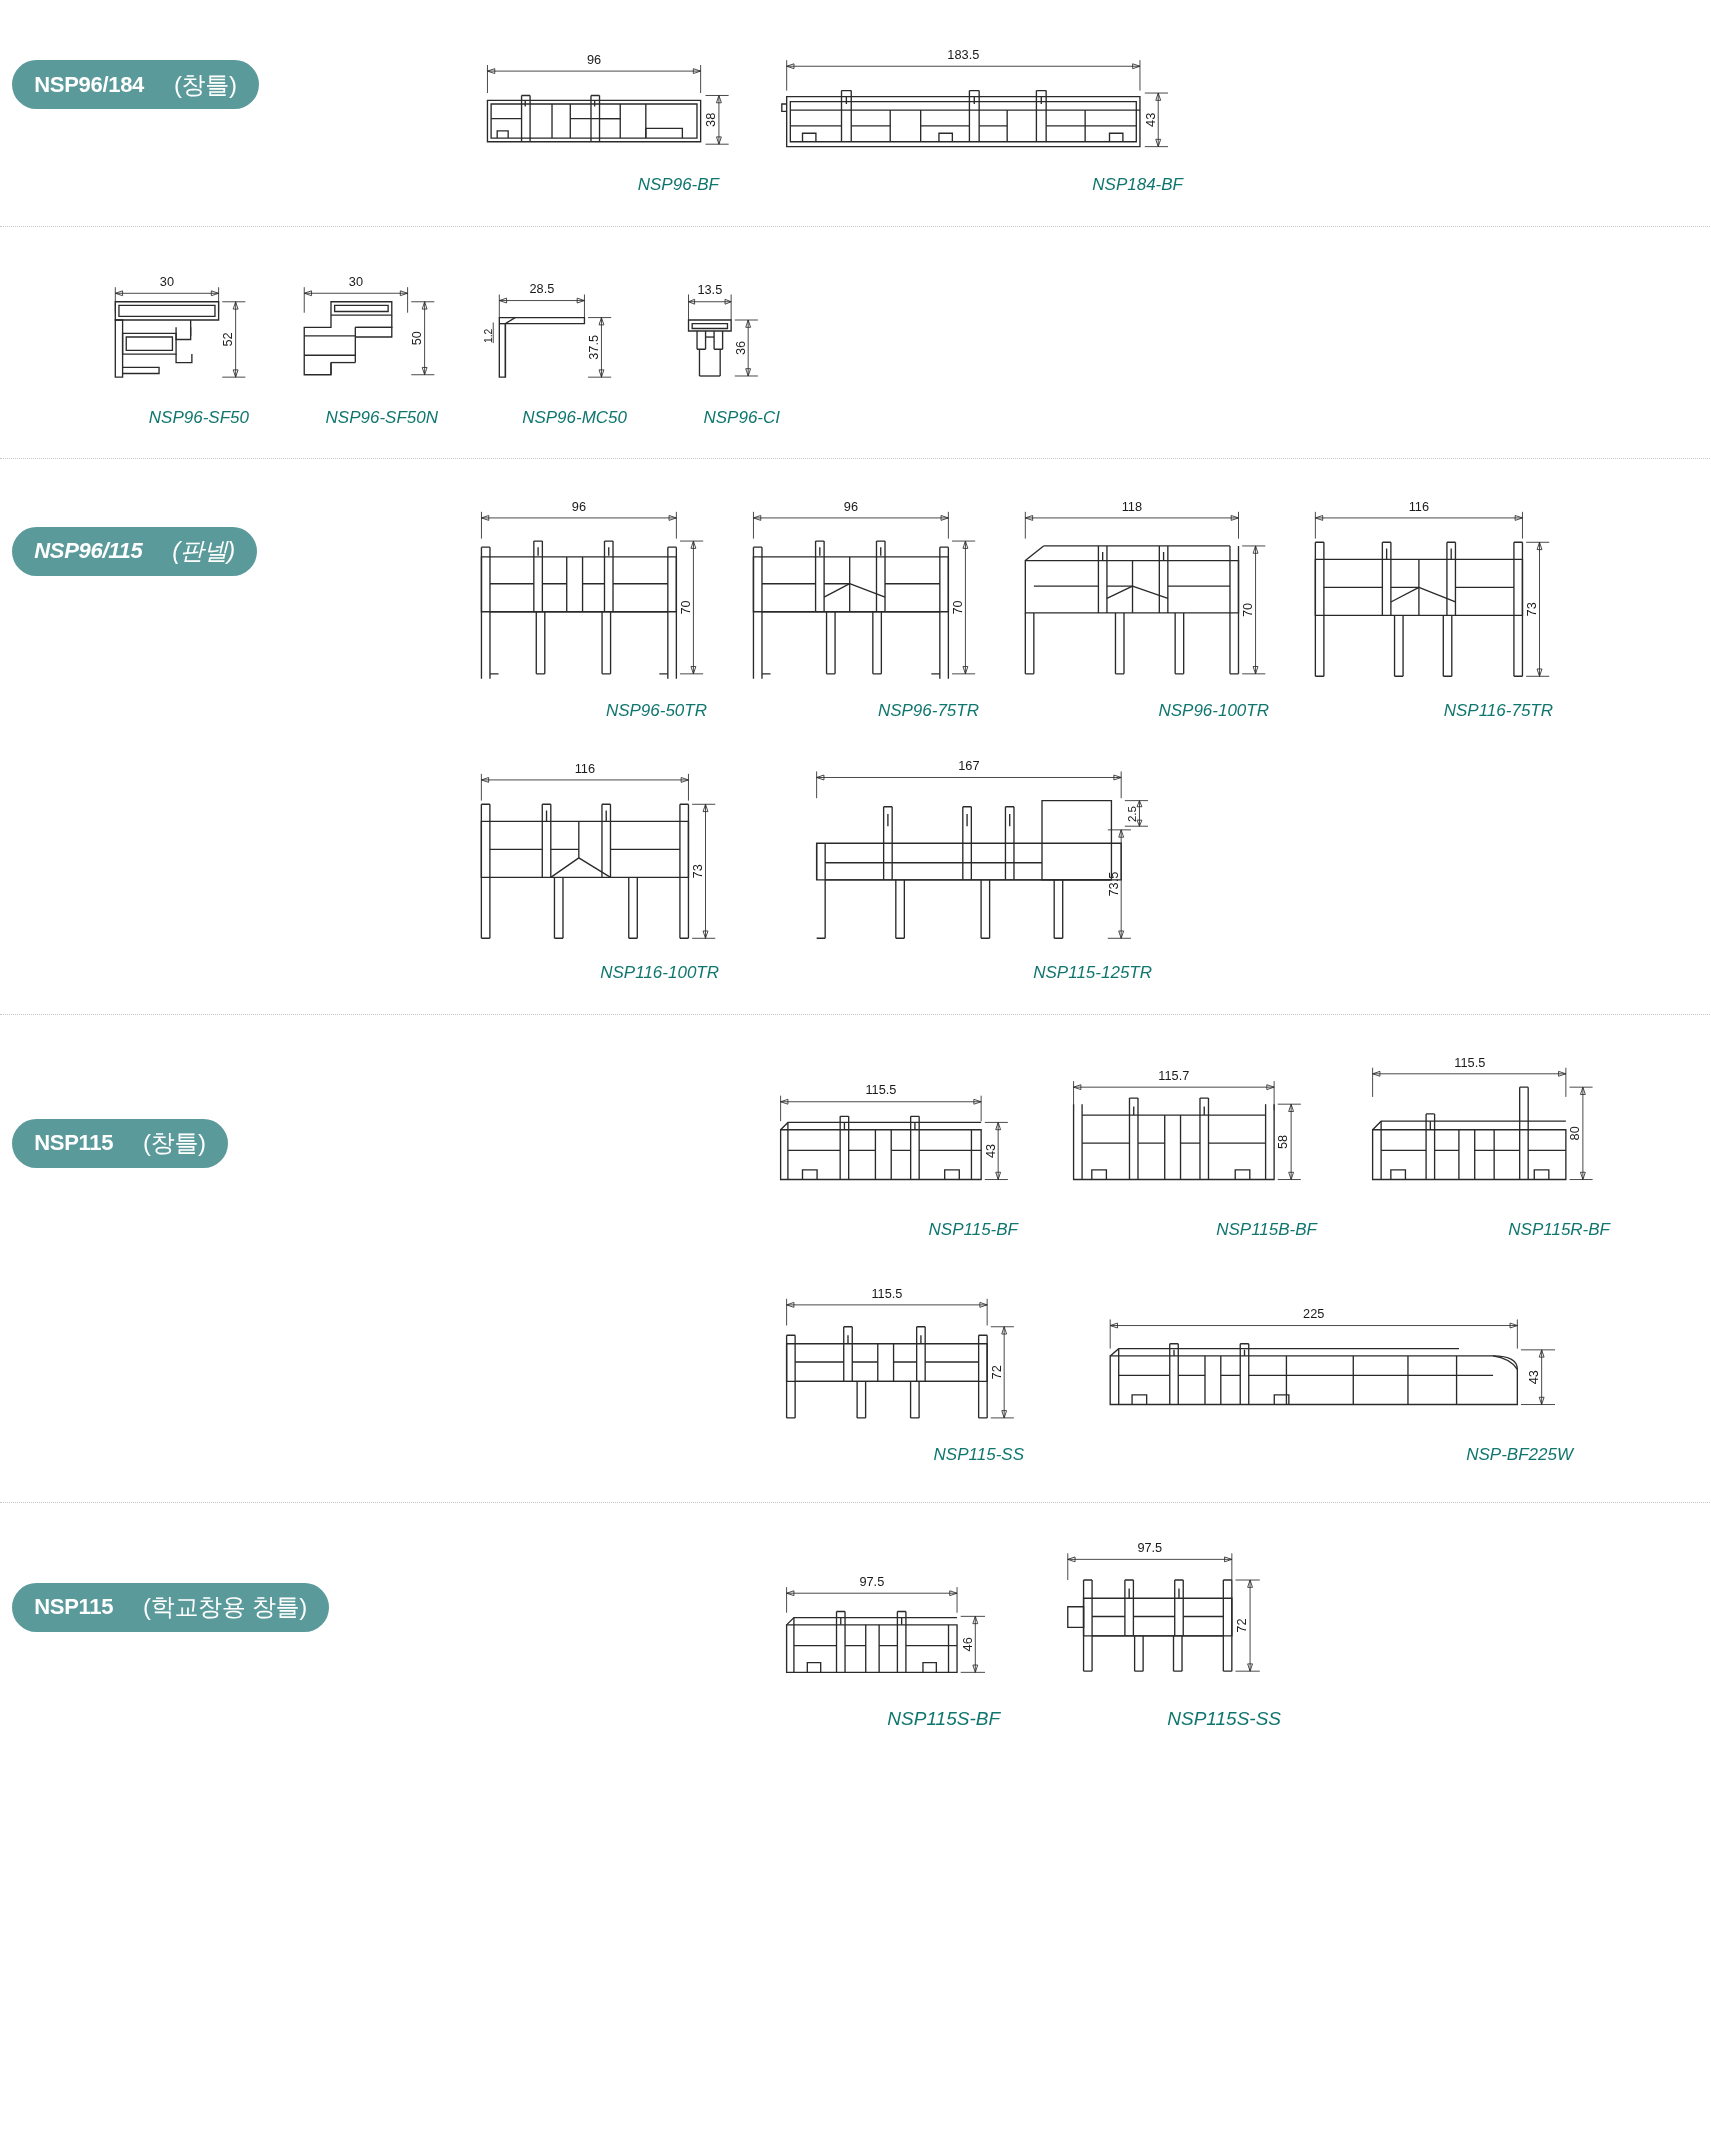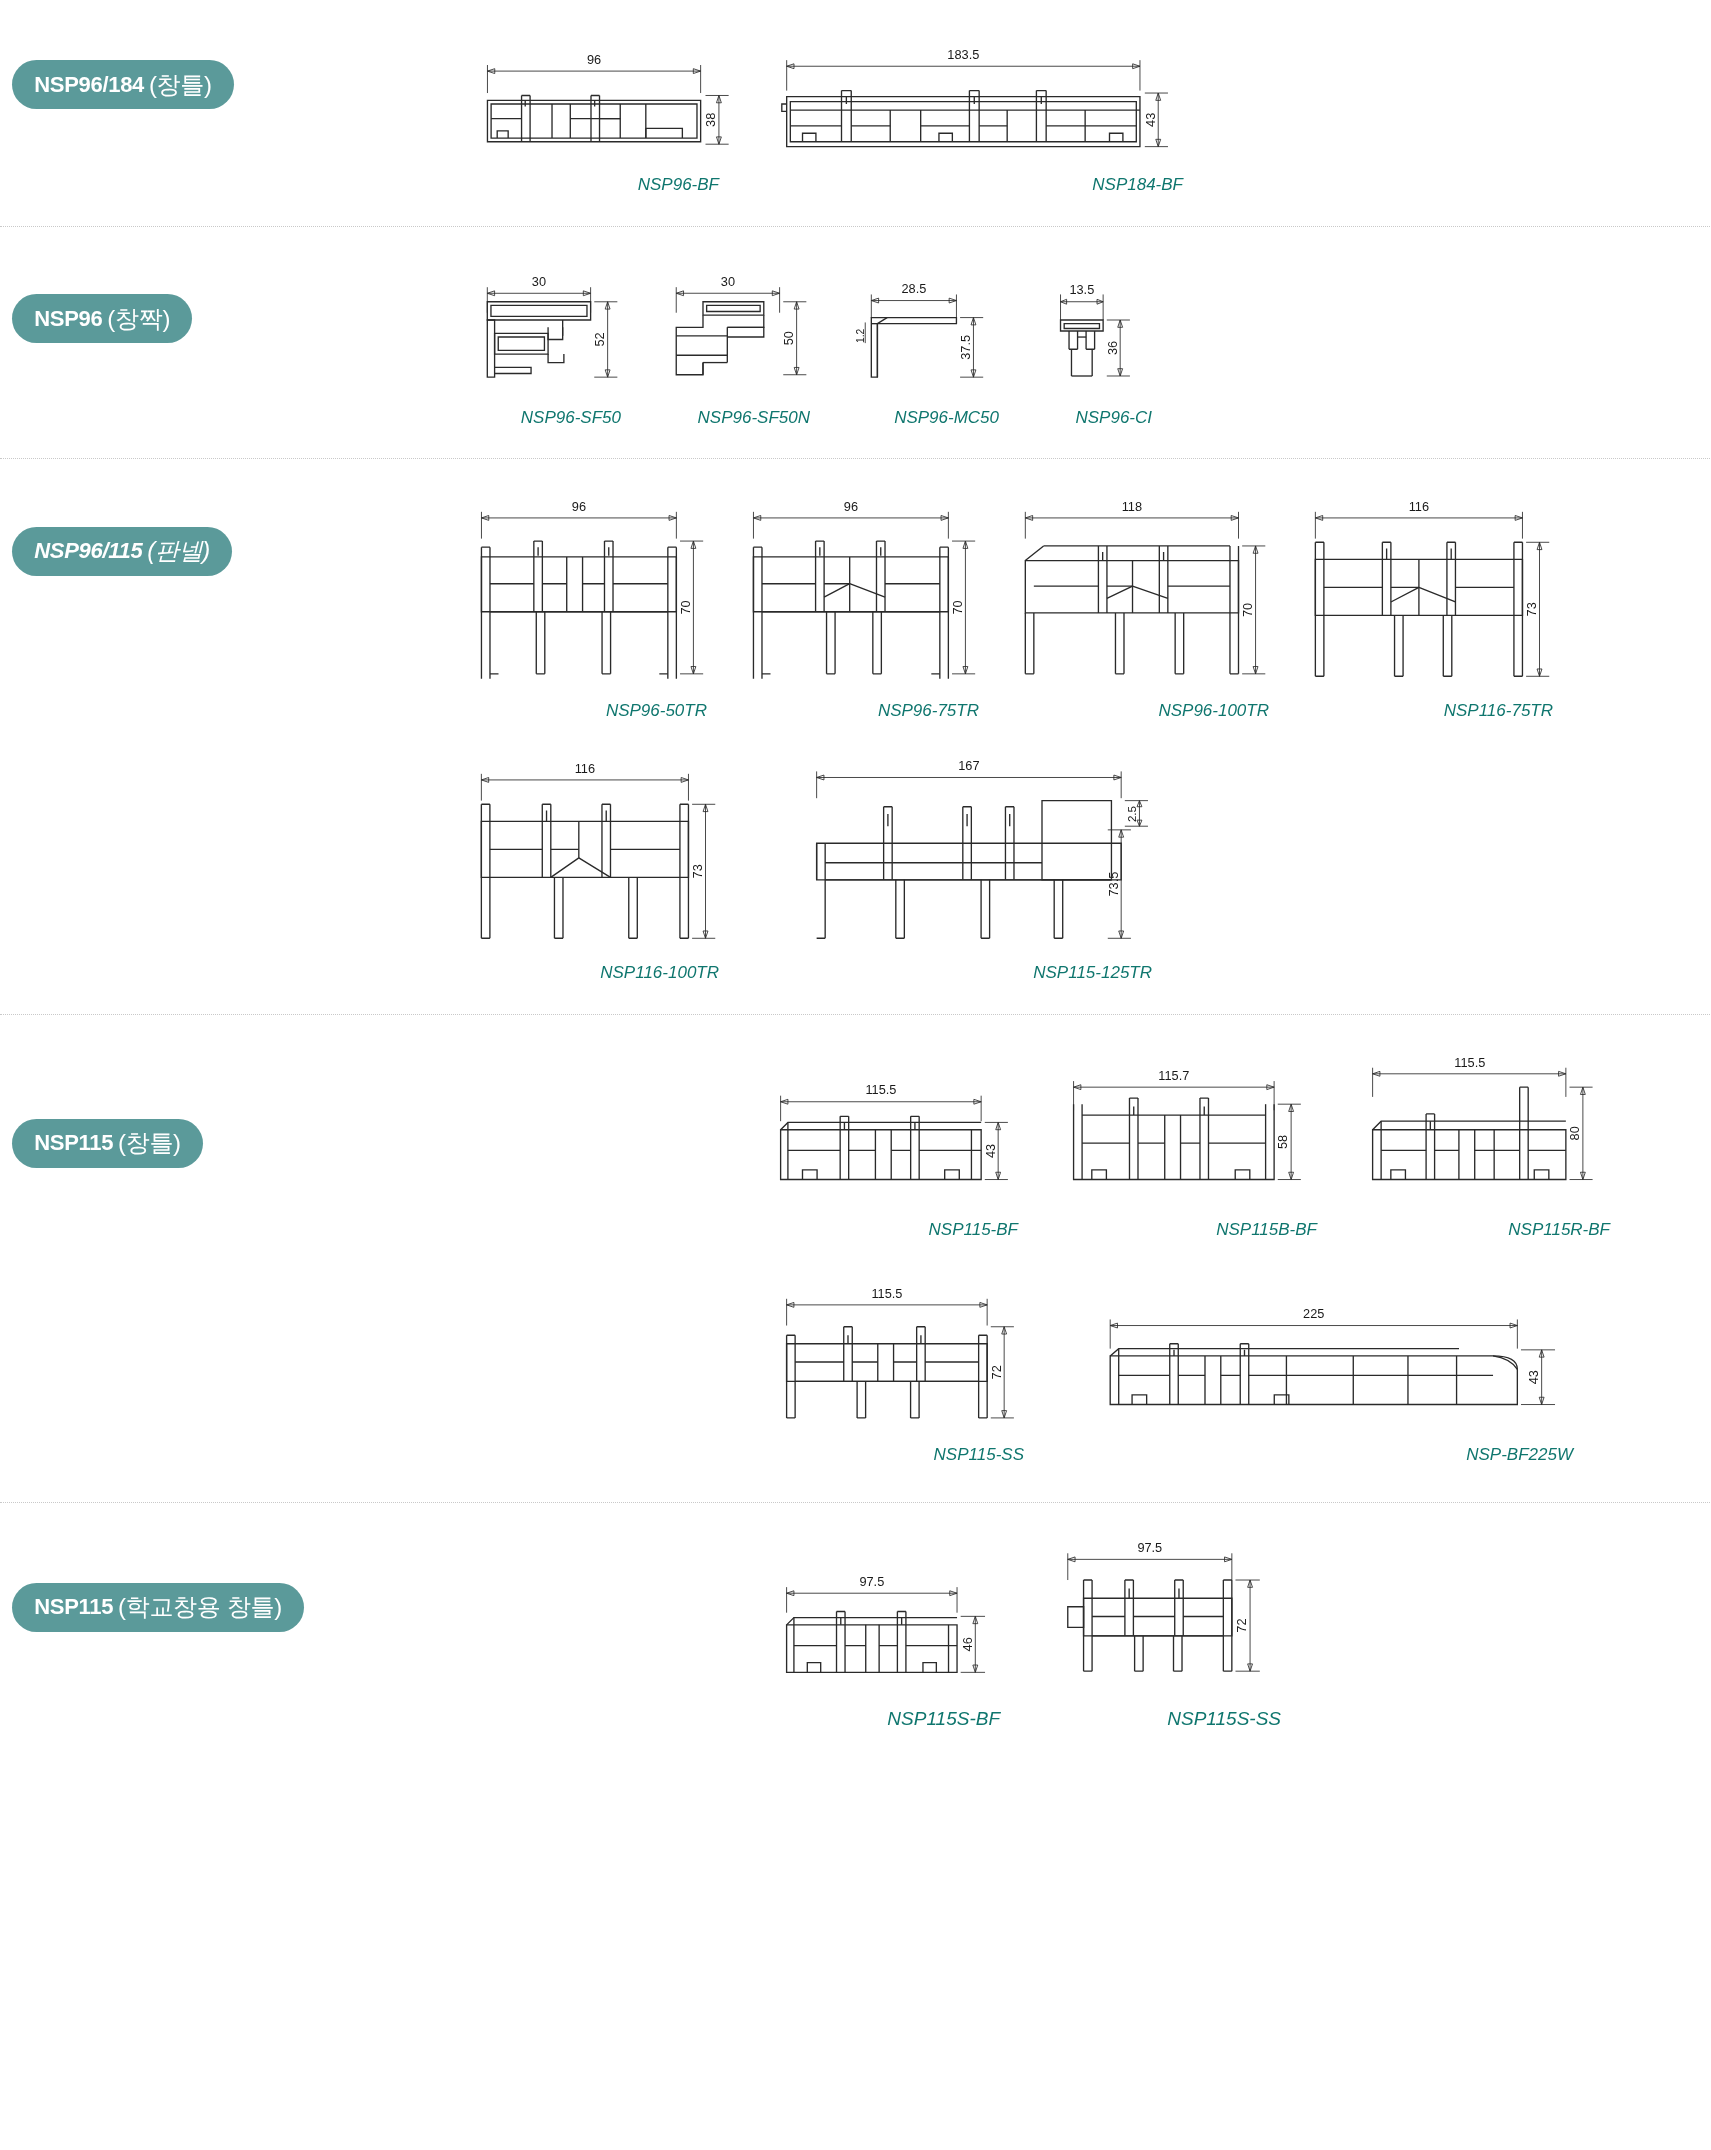--- a/index.html
+++ b/index.html
@@ -40,20 +40,21 @@
     align-items: center;
     justify-content: center;
     background: #5b9a9a;
     color: #ffffff;
     border-radius: 27px;
     height: 49px;
     padding: 0 22px;
     white-space: nowrap;
     font-size: 21px;
     letter-spacing: -0.3px;
+    gap: 25px;
   }
   .pill .big { font-weight: bold; font-size: 22px; }
   .pill .paren { font-weight: normal; font-size: 24px; margin-left: 4.9px; }
 
   
   .draw-col {
     flex: 1 1 auto;
     position: relative;
     padding-top: 0;
   }
@@ -171,26 +172,20 @@
           <div class="cap">NSP184-BF</div>
         </div>
 
       </div>
     </div>
   </div>
 
   <div class="divider"></div>
 
   <div class="section" style="padding-top:37px; padding-bottom:30.5px;">
-    <div class="label-col" style="padding-left:12.2px; padding-top:30.5px;">
-      <div class="pill">
-        <span class="big">NSP96</span>
-        <span class="paren">(창짝)</span>
-      </div>
-    </div>
 
     <div class="draw-col">
       <div class="row" style="gap:37px; padding-left:91px; align-items:flex-end;">
 
         <div class="item">
           <div class="fig">
             <svg width="158" height="140" viewBox="0 0 260 230">
               <line class="dim" x1="40" y1="38" x2="40" y2="80"></line>
               <line class="dim" x1="210" y1="38" x2="210" y2="80"></line>
               <line class="dim" x1="40" y1="48" x2="210" y2="48"></line>

